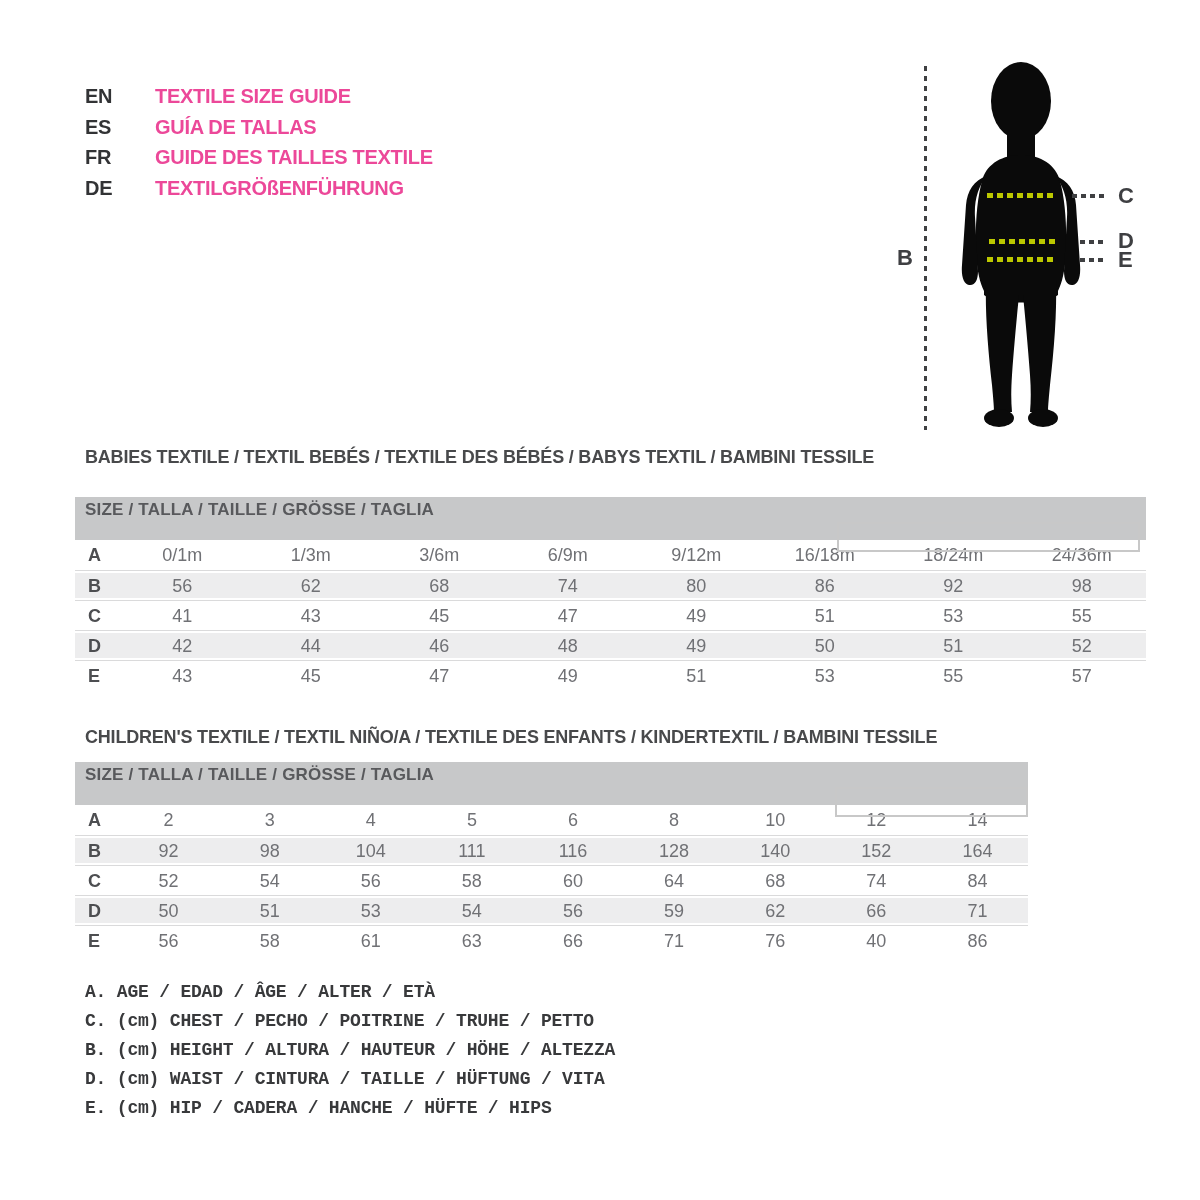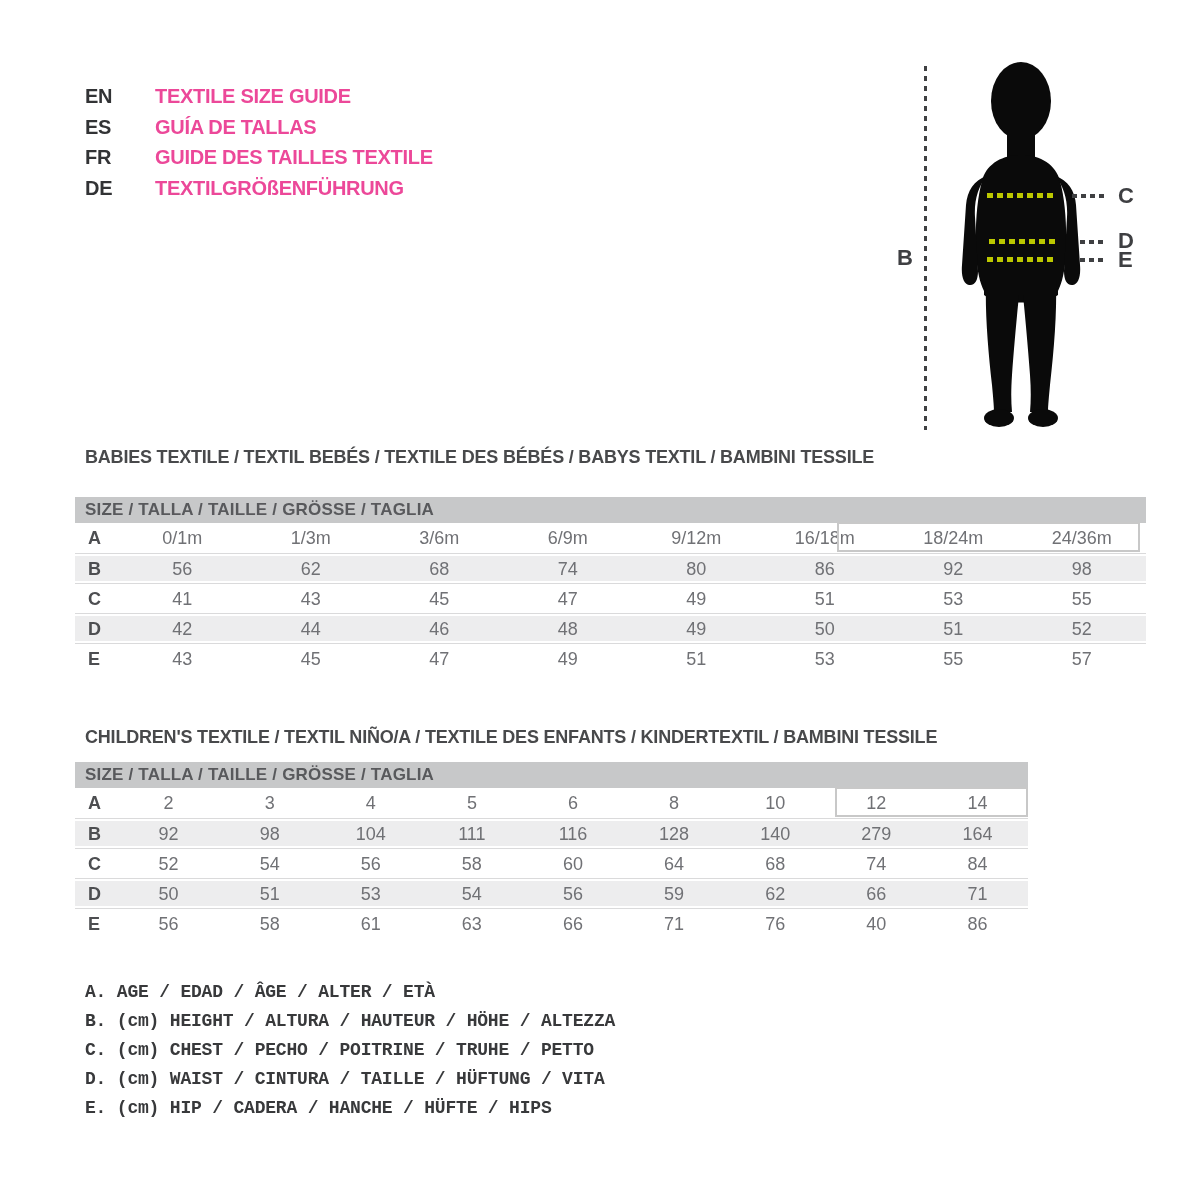--- a/index.html
+++ b/index.html
@@ -29,21 +29,21 @@
   }
   .fig-label { position:absolute; font-size:22px; font-weight:700; color:#3e3f42; line-height:20px; }
 
   
   .size-table { position:absolute; background:#ffffff; }
   .table-title {
     position:absolute; left:85px; font-size:18px; font-weight:700; letter-spacing:-0.2px;
     color:#48494b; white-space:nowrap; line-height:22px;
   }
   .size-bar {
-    height:26px; line-height:25px; background:#c7c8c9; color:#58595c;
+    height:43px; line-height:25px; background:#c7c8c9; color:#58595c;
     font-size:17px; font-weight:700; letter-spacing:0.2px; padding-left:10px;
     box-sizing:border-box;
   }
   .trow {
     display:flex; height:30px; line-height:30px; font-size:18px;
     box-sizing:border-box; border-top:1px solid #dadadb;
   }
   .tbody .trow:first-child { border-top:none; }
   .trow.stripe {
     background:linear-gradient(#ffffff 0 2px,#ededee 2px calc(100% - 2px),#ffffff calc(100% - 2px) 100%);
@@ -199,21 +199,21 @@
         </div>
         <div class="trow stripe">
           <div class="tletter">B</div>
           <div class="tcell">92</div>
           <div class="tcell">98</div>
           <div class="tcell">104</div>
           <div class="tcell">111</div>
           <div class="tcell">116</div>
           <div class="tcell">128</div>
           <div class="tcell">140</div>
-          <div class="tcell">279</div>
+          <div class="tcell">152</div>
           <div class="tcell">164</div>
         </div>
         <div class="trow">
           <div class="tletter">C</div>
           <div class="tcell">52</div>
           <div class="tcell">54</div>
           <div class="tcell">56</div>
           <div class="tcell">58</div>
           <div class="tcell">60</div>
           <div class="tcell">64</div>
@@ -244,19 +244,19 @@
           <div class="tcell">76</div>
           <div class="tcell">40</div>
           <div class="tcell">86</div>
         </div>
       </div>
   </div>
   <div class="hl-box" style="left:835px; top:787px; width:193px; height:30px;"></div>
 
   <div class="legend">
     <div class="legend-line">A. AGE / EDAD / ÂGE / ALTER / ETÀ</div>
+    <div class="legend-line">C. (cm) CHEST / PECHO / POITRINE / TRUHE / PETTO</div>
     <div class="legend-line">B. (cm) HEIGHT / ALTURA / HAUTEUR / HÖHE / ALTEZZA</div>
-    <div class="legend-line">C. (cm) CHEST / PECHO / POITRINE / TRUHE / PETTO</div>
     <div class="legend-line">D. (cm) WAIST / CINTURA / TAILLE / HÜFTUNG / VITA</div>
     <div class="legend-line">E. (cm) HIP / CADERA / HANCHE / HÜFTE / HIPS</div>
   </div>
 
 </div>
 
 </body></html>

